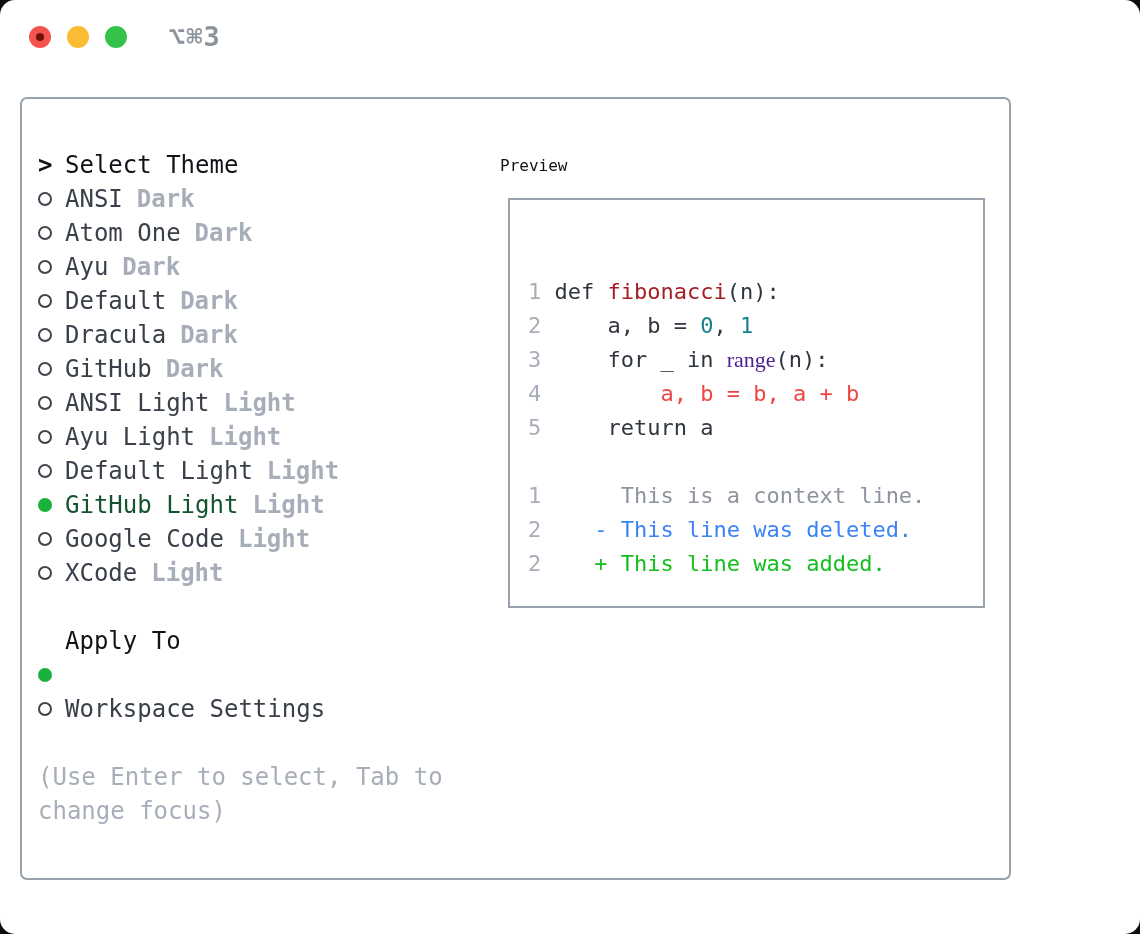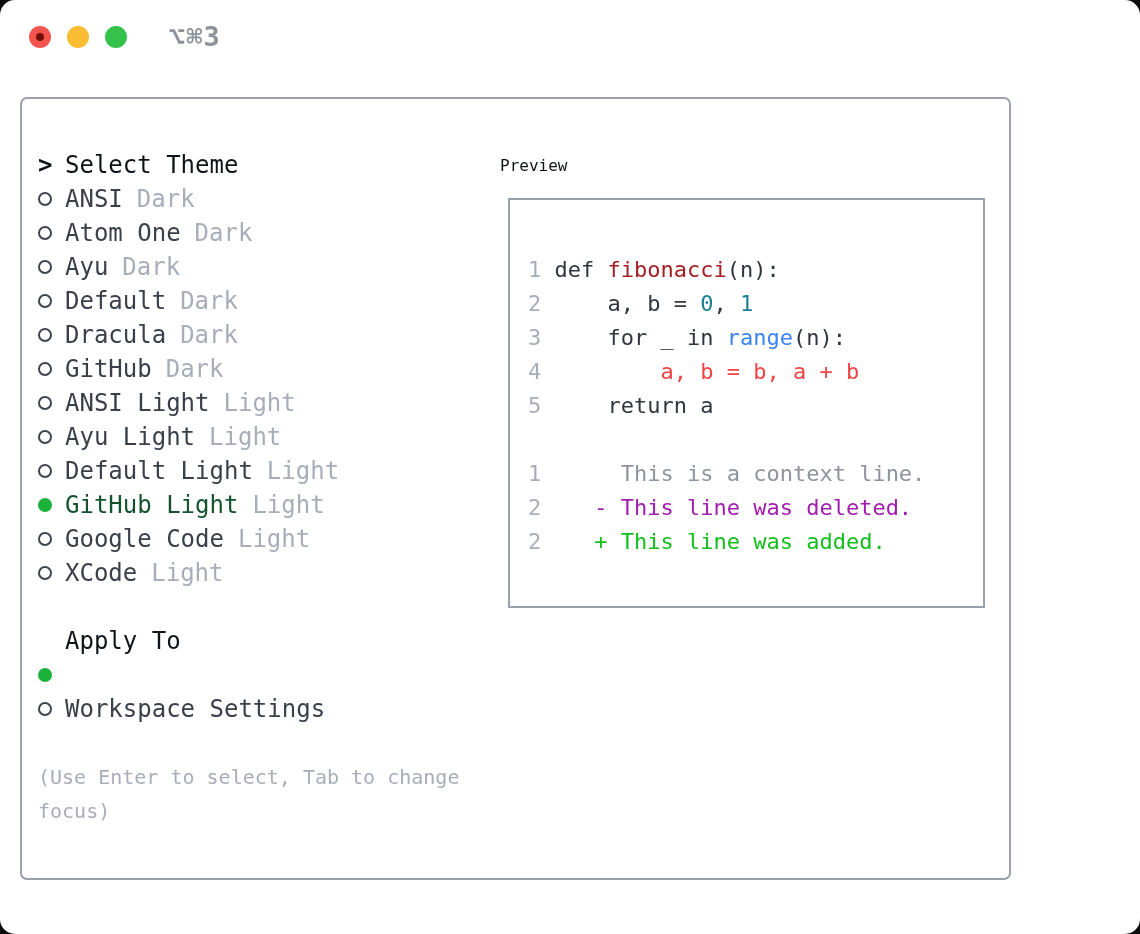--- a/index.html
+++ b/index.html
@@ -44,33 +44,33 @@
   .ring {
     width: 14px; height: 14px; box-sizing: border-box;
     border: 2px solid #3f454e; border-radius: 50%;
   }
   .ring.selected { border: none; background: #1ab23a; }
   .chevron { font-weight: 700; color: #101317; }
   .header-label { font-weight: 400; color: #101317; }
   .subheader-label { font-weight: 400; color: #101317; }
   .t-label { color: #3a404a; }
   .t-label.sel { color: #14532d; }
-  .t-variant { color: #a7aeb9; margin-left: 14px; }
+  .t-variant { color: #a7aeb9; margin-left: 14px; font-weight: bold; }
   .spacer { height: 34px; }
   .hint {
     margin-top: 0; width: 432px;
-    color: #a7aeb9; font-size: 20px; line-height: 34px;
+    color: #a7aeb9; font-size: 24px; line-height: 34px;
   }
   
   .preview-col { position: absolute; left: 478px; top: 49px; }
   .preview-box {
     margin-left: 8px; margin-top: 16px;
     width: 477px; height: 410px; box-sizing: border-box;
     border: 2px solid #99a1ac;
-    padding: 53px 0 0 18px;
+    padding: 75px 0 0 18px;
     font-size: 22px; overflow: hidden;
   }
   .code-line { height: 34px; line-height: 34px; white-space: pre; }
 </style>
 </head>
 <body>
 
 <div class="window">
 
   <div class="titlebar">
@@ -124,24 +124,24 @@
       <div class="hint">(Use Enter to select, Tab to change focus)</div>
     </div>
 
     <div class="preview-col">
       <div class="row">
         <span class="header-label">Preview</span>
       </div>
       <div class="preview-box" id="preview-box">
           <div class="code-line"><span class="tok" style="color: rgb(167, 174, 185);">1 </span><span class="tok" style="color: rgb(48, 54, 63);">def </span><span class="tok" style="color: rgb(164, 30, 36);">fibonacci</span><span class="tok" style="color: rgb(48, 54, 63);">(n):</span></div>
           <div class="code-line"><span class="tok" style="color: rgb(167, 174, 185);">2 </span><span class="tok" style="color: rgb(48, 54, 63);">    a, b = </span><span class="tok" style="color: rgb(22, 128, 141);">0</span><span class="tok" style="color: rgb(48, 54, 63);">, </span><span class="tok" style="color: rgb(22, 128, 141);">1</span></div>
-          <div class="code-line"><span class="tok" style="color: rgb(167, 174, 185);">3 </span><span class="tok" style="color: rgb(48, 54, 63);">    for _ in </span><span class="tok" style="color: #3b82f6;">range</span><span class="tok" style="color: rgb(48, 54, 63);">(n):</span></div>
+          <div class="code-line"><span class="tok" style="color: rgb(167, 174, 185);">3 </span><span class="tok" style="color: rgb(48, 54, 63);">    for _ in </span><span class="tok" style="color: #4c1d95; font-family: Liberation Serif, serif;">range</span><span class="tok" style="color: rgb(48, 54, 63);">(n):</span></div>
           <div class="code-line"><span class="tok" style="color: rgb(167, 174, 185);">4 </span><span class="tok" style="color: #ef4444;">        a, b = b, a + b</span></div>
           <div class="code-line"><span class="tok" style="color: rgb(167, 174, 185);">5 </span><span class="tok" style="color: rgb(48, 54, 63);">    return a</span></div>
           <div class="code-line"></div>
           <div class="code-line"><span class="tok" style="color: rgb(167, 174, 185);">1 </span><span class="tok" style="color: rgb(141, 148, 157);">     This is a context line.</span></div>
-          <div class="code-line"><span class="tok" style="color: rgb(167, 174, 185);">2 </span><span class="tok" style="color: #a21caf;">   - This line was deleted.</span></div>
+          <div class="code-line"><span class="tok" style="color: rgb(167, 174, 185);">2 </span><span class="tok" style="color: #3b82f6;">   - This line was deleted.</span></div>
           <div class="code-line"><span class="tok" style="color: rgb(167, 174, 185);">2 </span><span class="tok" style="color: rgb(18, 191, 28); text-align: right;">   + This line was added.</span></div>
         </div>
     </div>
 
   </div>
 </div>
 
 </body></html>

